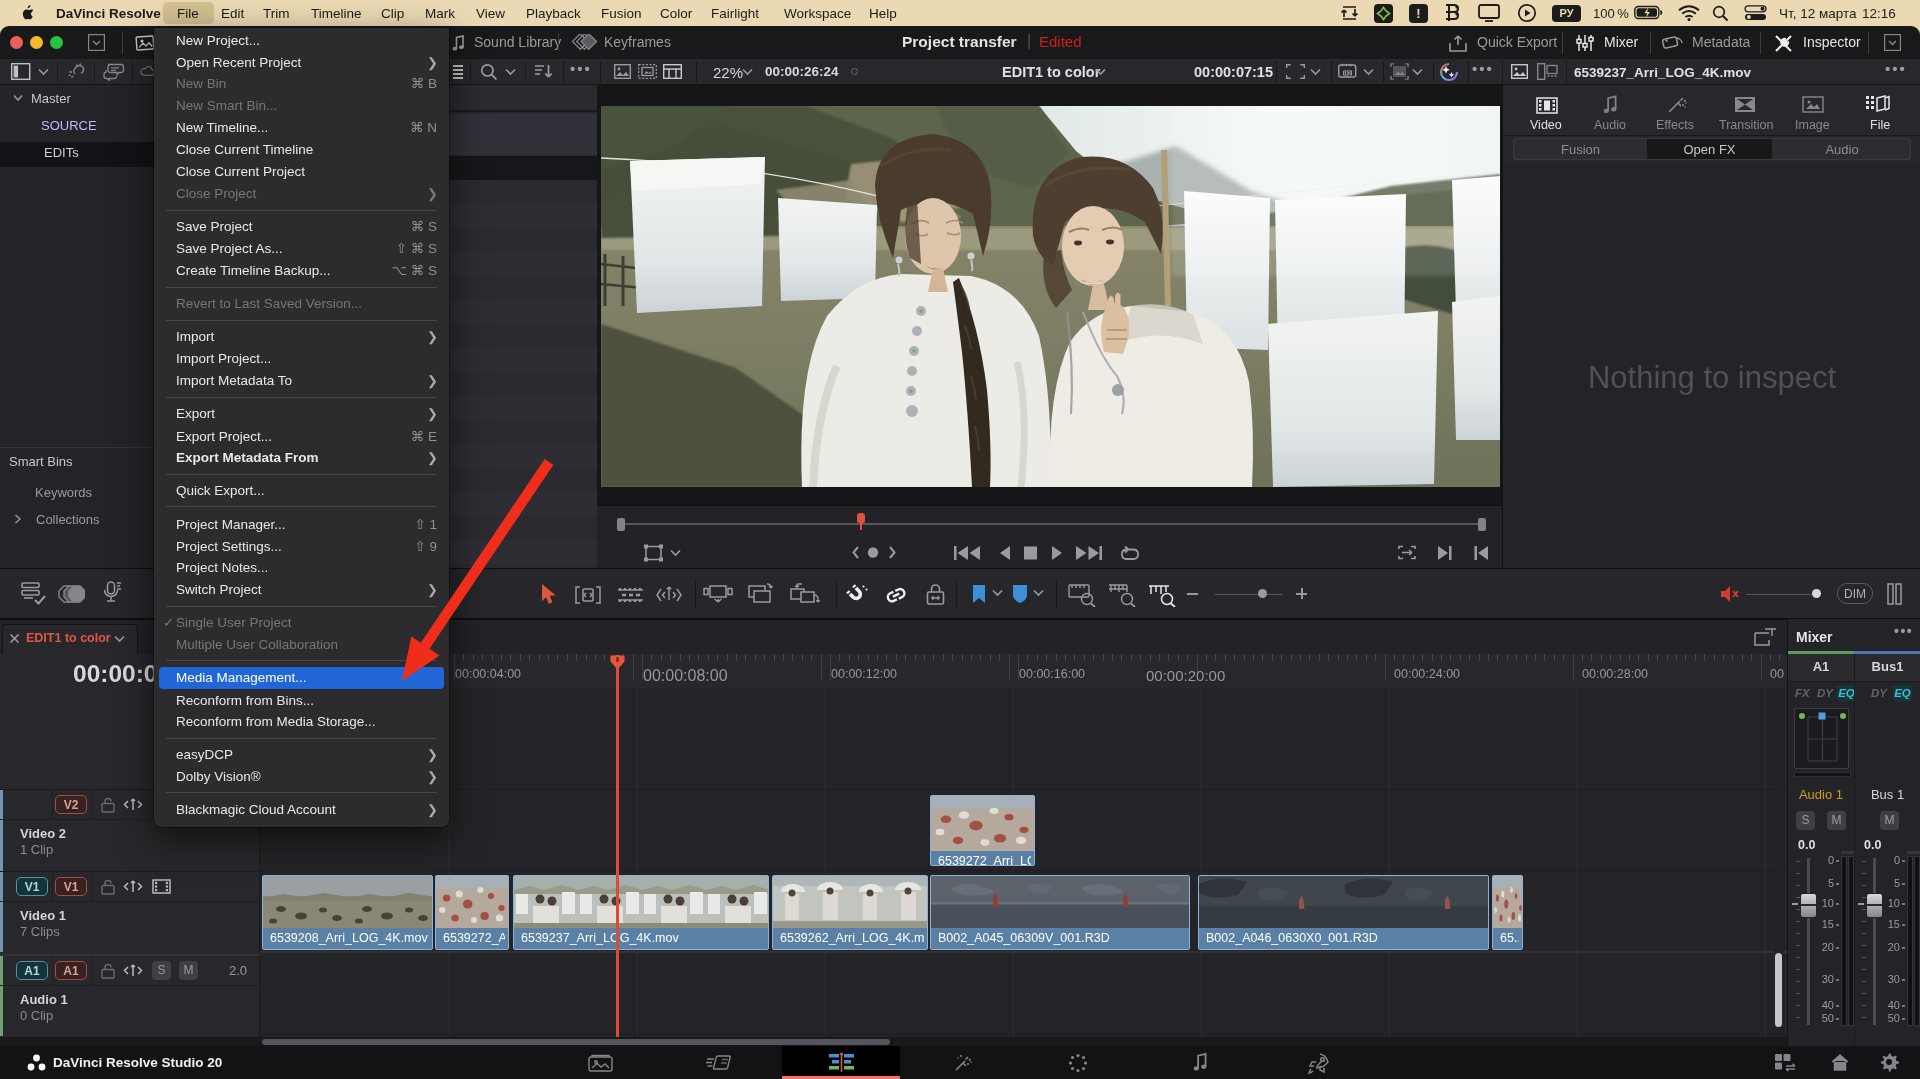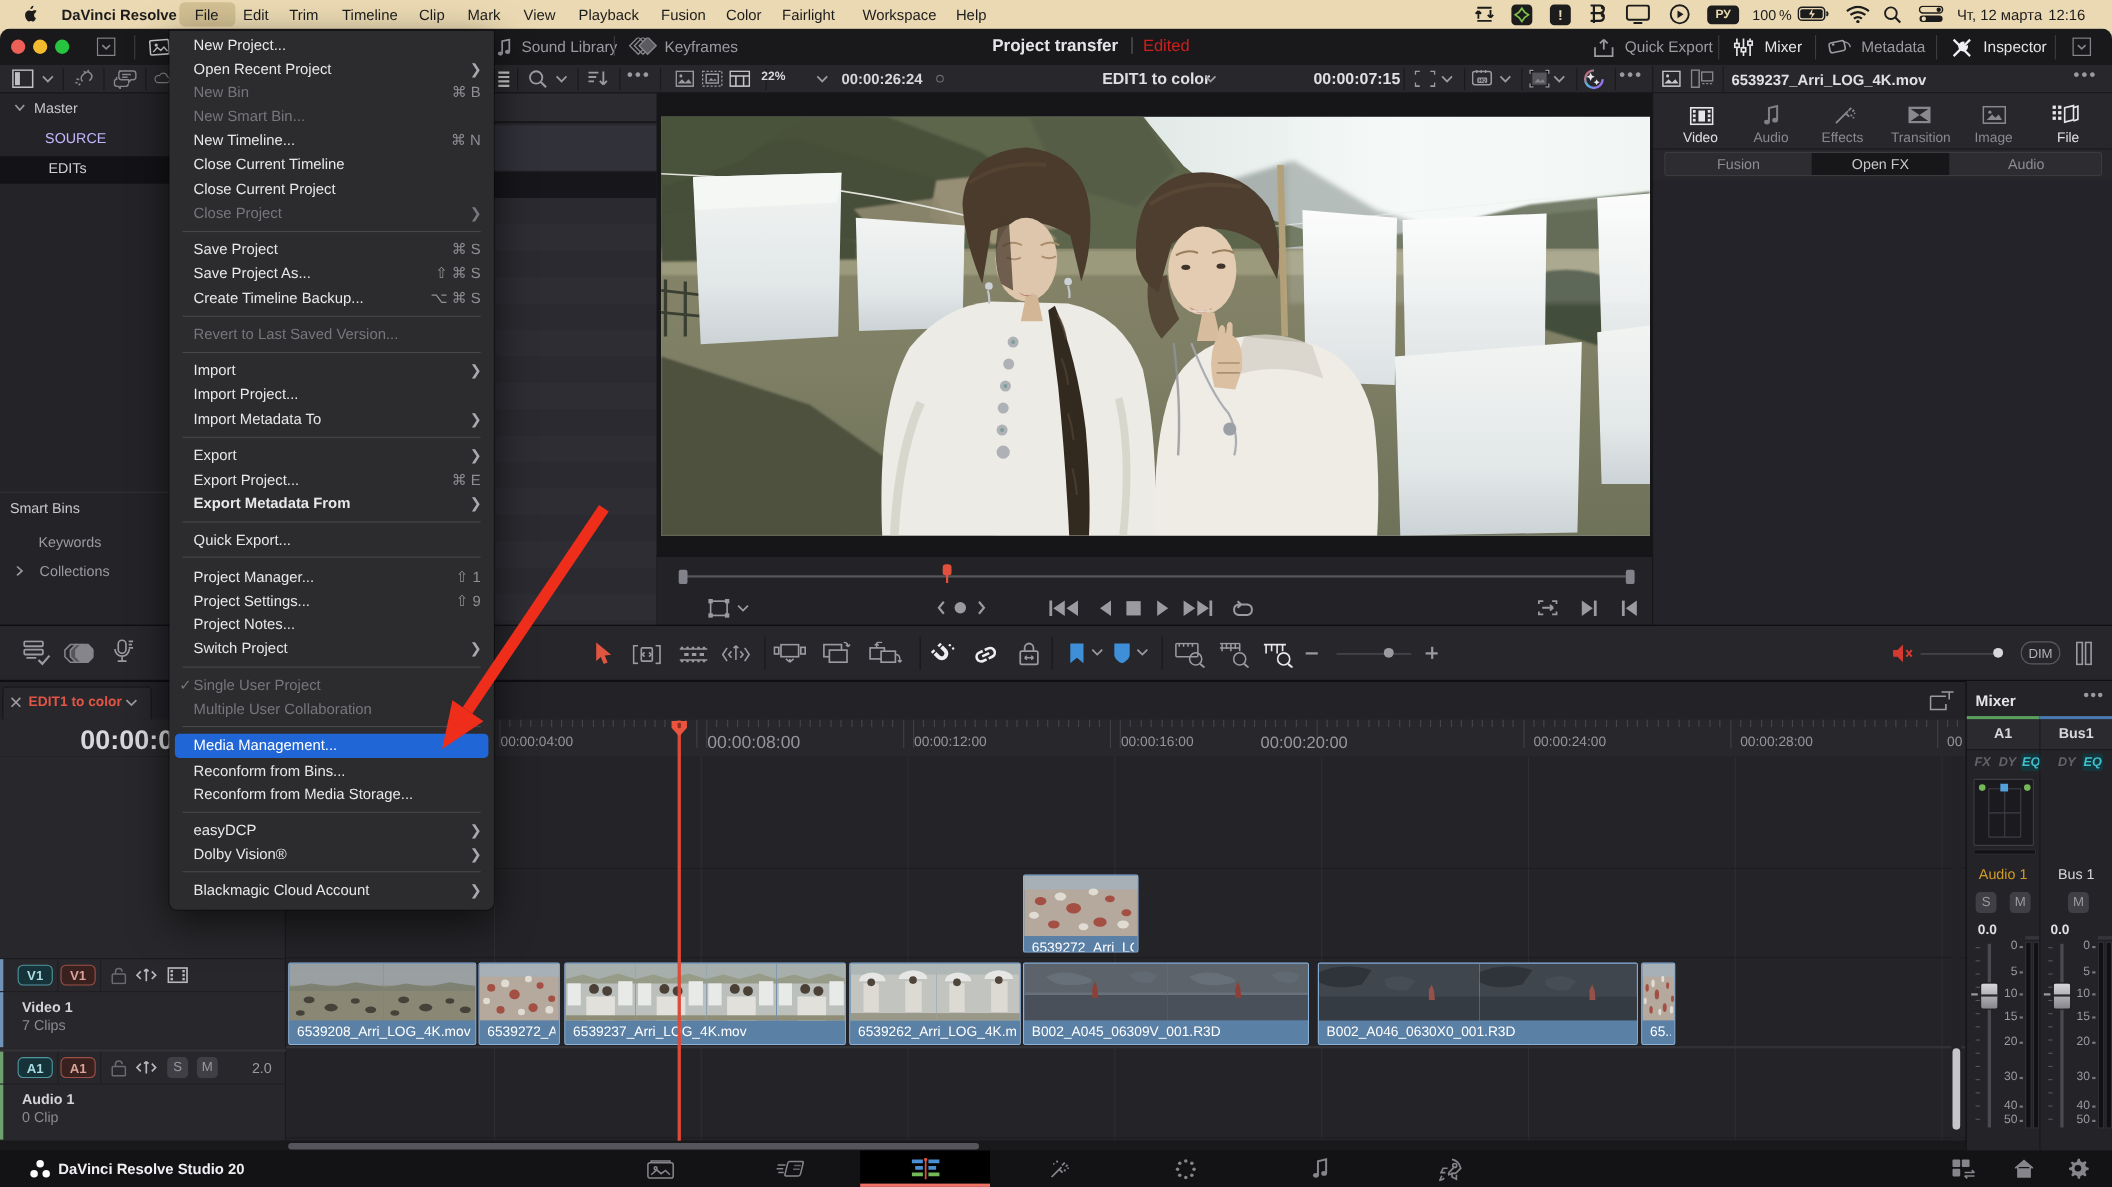--- a/index.html
+++ b/index.html
@@ -156,21 +156,21 @@
           <rect x="0.7" y="0.7" width="17.6" height="13.6"></rect>
         </g>
         <rect x="4" y="3.5" width="11" height="8" fill="none" stroke="#9a9aa0" stroke-width="1.3"></rect>
         <path d="M6 9.5 l2.5-2.5 2 2 1.5-1.5 1.5 2 Z" fill="#9a9aa0"></path>
       </svg>
     <svg class="abs" style="left:663px;top:5px" width="19" height="15" viewBox="0 0 19 15">
         <rect x="0.7" y="0.7" width="17.6" height="13.6" fill="none" stroke="#c8c8cc" stroke-width="1.4"></rect>
         <path d="M0.7 5 h17.6 M6 5 v9 M13 5 v9" stroke="#c8c8cc" stroke-width="1.4"></path>
       </svg>
     <div class="divv" style="left:696px;top:3px;height:20px"></div>
-    <div class="abs" style="left:692px;top:5px;font-size:11px;font-weight:bold;color:#d8d8dc">22%</div>
+    <div class="abs" style="left:713px;top:5px;font-size:15px;font-weight:normal;color:#d8d8dc">22%</div>
     <svg class="abs" style="left:742px;top:9px" width="11" height="8" viewBox="0 0 11 8">
         <path d="M1 1.5 L5.5 6 L10 1.5" stroke="#9a9aa0" stroke-width="1.6" fill="none"></path>
       </svg>
     <div class="abs" style="left:765px;top:5px;font-size:13.5px;font-weight:bold;color:#d8d8dc">00:00:26:24</div>
     <div class="abs" style="left:851px;top:9px;width:7px;height:7px;border:1px solid #6a6a70;border-radius:50%"></div>
     <div class="abs" style="left:1002px;top:5px;font-size:14.5px;font-weight:bold;color:#e0e0e4">EDIT1 to color</div>
     <svg class="abs" style="left:1095px;top:9px" width="11" height="8" viewBox="0 0 11 8">
         <path d="M1 1.5 L5.5 6 L10 1.5" stroke="#9a9aa0" stroke-width="1.6" fill="none"></path>
       </svg>
     <div class="abs" style="left:1194px;top:5px;font-size:14.5px;font-weight:bold;color:#e0e0e4">00:00:07:15</div>
@@ -476,20 +476,21 @@
         <path d="M12 4 l8-2 v13 l-8 2 Z M20 4 l4 -1.5 v12 l-4 1.5" fill="none" stroke="#e6e6ea" stroke-width="1.5"></path>
       </svg>
     <div class="abs" style="left:367px;top:33px;color:#e0e0e4;font-size:12.5px">File</div>
     <div class="abs" style="left:0;top:51px;width:418px;height:26px;background:#26262b"></div>
     <div class="abs" style="left:10px;top:53px;width:398px;height:22px;background:#2c2c31;border:1px solid #3a3a40;border-radius:3px;overflow:hidden">
       <div class="abs" style="left:0;top:0;width:133px;height:22px;color:#8c8c92;font-size:13px;text-align:center;line-height:22px">Fusion</div>
       <div class="abs" style="left:133px;top:0;width:125px;height:22px;background:#17171a;color:#c8c8cc;font-size:13px;text-align:center;line-height:22px">Open FX</div>
       <div class="abs" style="left:258px;top:0;width:140px;height:22px;color:#8c8c92;font-size:13px;text-align:center;line-height:22px">Audio</div>
     </div>
     <div class="abs" style="left:0;top:78px;width:418px;height:405px;background:#232329"></div>
+    <div class="abs" style="left:0;top:275px;width:418px;text-align:center;color:#4f5058;font-size:31px">Nothing to inspect</div>
   </div>
   <div id="toolbar3" class="abs" style="left:0;top:568px;width:1920px;height:51px;background:#26262b;border-top:1px solid #0e0e10;border-bottom:1px solid #0e0e10">
     <svg class="abs" style="left:21px;top:13px" width="26" height="24" viewBox="0 0 26 24">
         <g stroke="#9a9aa0" stroke-width="1.6" fill="none">
           <rect x="1" y="1" width="17" height="4.5" rx="1"></rect>
           <rect x="1" y="8.5" width="17" height="4.5" rx="1"></rect>
           <path d="M3 16 h9"></path>
         </g>
         <path d="M14 18 l3.5 3.5 L24 14" stroke="#9a9aa0" stroke-width="2" fill="none"></path>
       </svg>
@@ -834,20 +835,41 @@
         <div class="abs" style="left:1577px;top:0;width:1px;height:349px;background:#2e2e33"></div>
         <div class="abs" style="left:1765px;top:0;width:1px;height:349px;background:#2e2e33"></div>
         <div class="abs" style="left:260px;top:101px;width:1527px;height:1px;background:#1d1d21"></div>
         <div class="abs" style="left:260px;top:182px;width:1527px;height:1px;background:#1d1d21"></div>
         <div class="abs" style="left:260px;top:263px;width:1527px;height:2px;background:#323237"></div>
         <div class="abs" style="left:260px;top:346px;width:1527px;height:1px;background:#1d1d21"></div>
       </div>
 
     <div class="abs" style="left:0;top:0;width:260px;height:349px;background:#28282c;border-right:1px solid #1a1a1d"></div>
 
+    <div class="abs" style="left:0;top:101px;width:260px;height:81px;border-top:1px solid #1a1a1d">
+      <div class="abs" style="left:0;top:0;width:3px;height:81px;background:#7193b8"></div>
+      <div class="abs" style="left:52px;top:0;width:1px;height:29px;background:#1f1f23"></div>
+      <div class="abs" style="left:91px;top:0;width:1px;height:29px;background:#1f1f23"></div>
+      <div class="abs" style="left:0;top:29px;width:260px;height:1px;background:#1f1f23"></div>
+      <div class="abs" style="left:55px;top:5px;width:32px;height:19px;border:1.5px solid #9e5048;border-radius:5px;background:#38211f;color:#dca29a;font-size:12px;font-weight:bold;text-align:center;line-height:19px">V2</div>
+      <svg class="abs" style="left:101px;top:7px" width="14" height="16" viewBox="0 0 14 16">
+          <g stroke="#6a6a70" stroke-width="1.4" fill="none">
+            <rect x="1" y="6.5" width="12" height="8.5" rx="1"></rect>
+            <path d="M4 6.5 V4.5 a3 3 0 0 1 6 0"></path>
+          </g>
+        </svg>
+      <svg class="abs" style="left:123px;top:7px" width="20" height="15" viewBox="0 0 20 15">
+          <g stroke="#b8b8be" stroke-width="1.5" fill="none">
+            <path d="M10 2 v11 M10 2 l-2 2 M10 2 l2 2"></path>
+            <path d="M5 4 L1.5 7.5 5 11 M15 4 l3.5 3.5 L15 11"></path>
+          </g>
+        </svg>
+      <div class="abs" style="left:20px;top:36px;color:#d4d4d8;font-weight:bold">Video 2</div>
+      <div class="abs" style="left:20px;top:52px;color:#8a8a90">1 Clip</div>
+    </div>
 
     <div class="abs" style="left:0;top:183px;width:260px;height:80px;border-top:1px solid #1a1a1d">
       <div class="abs" style="left:0;top:0;width:3px;height:80px;background:#7193b8"></div>
       <div class="abs" style="left:52px;top:0;width:1px;height:29px;background:#1f1f23"></div>
       <div class="abs" style="left:91px;top:0;width:1px;height:29px;background:#1f1f23"></div>
       <div class="abs" style="left:0;top:29px;width:260px;height:1px;background:#1f1f23"></div>
       <div class="abs" style="left:16px;top:5px;width:32px;height:19px;border:1.5px solid #4e96a0;border-radius:5px;background:#17333a;color:#a8dce2;font-size:12px;font-weight:bold;text-align:center;line-height:19px">V1</div>
       <div class="abs" style="left:55px;top:5px;width:32px;height:19px;border:1.5px solid #9e5048;border-radius:5px;background:#38211f;color:#dca29a;font-size:12px;font-weight:bold;text-align:center;line-height:19px">V1</div>
       <svg class="abs" style="left:101px;top:7px" width="14" height="16" viewBox="0 0 14 16">
           <g stroke="#6a6a70" stroke-width="1.4" fill="none">

